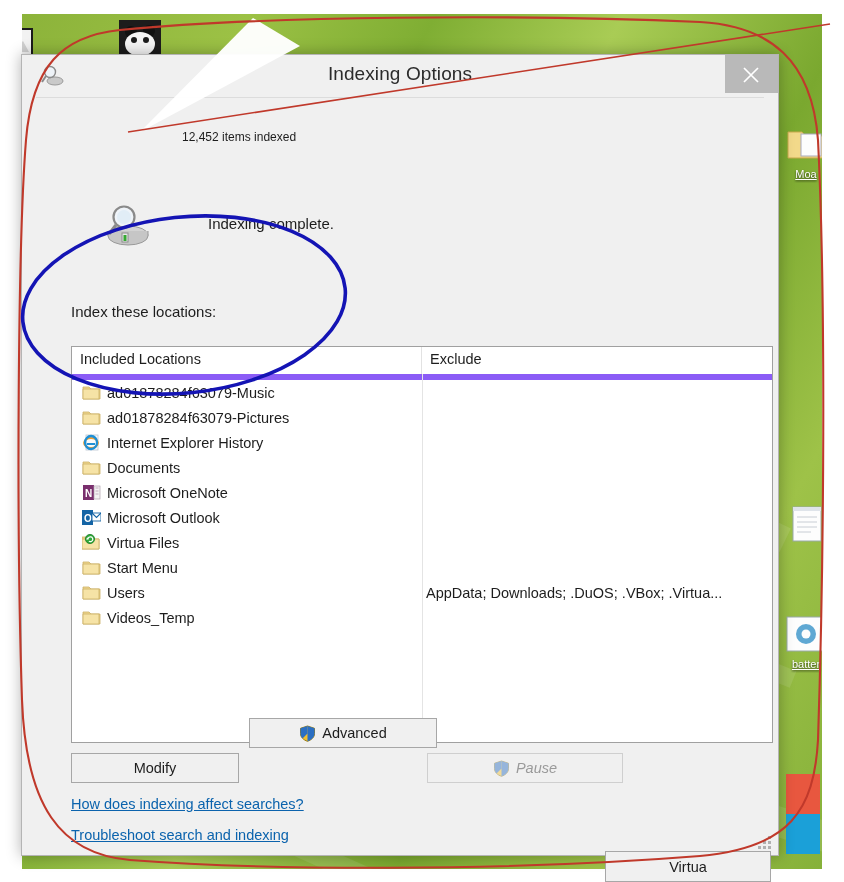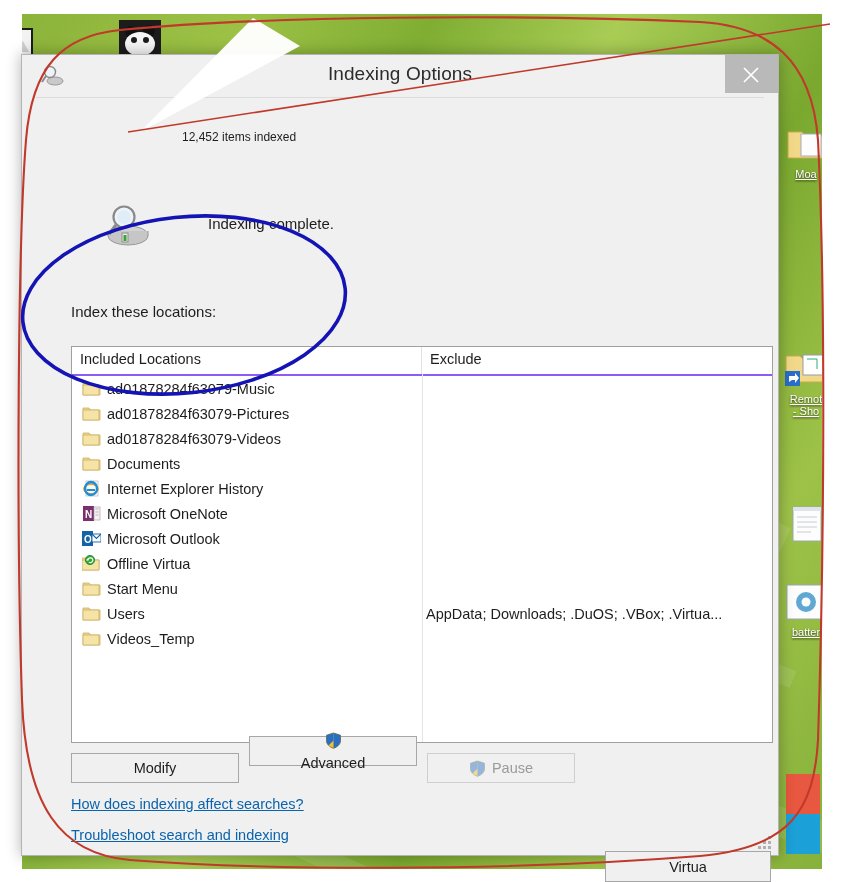--- a/index.html
+++ b/index.html
@@ -57,42 +57,42 @@
   .itemcount{position:absolute;left:160px;top:75px;font-size:12px;color:#1d1d1d;}
   .status-icon{position:absolute;left:78px;top:146px;width:52px;height:48px;}
   .statustext{position:absolute;left:186px;top:160px;font-size:15px;color:#1d1d1d;}
   .sectionlabel{position:absolute;left:49px;top:248px;font-size:15px;color:#1d1d1d;}
 
   
   .listbox{
     position:absolute;left:49px;top:291px;width:700px;height:395px;
     background:#ffffff;border:1px solid #a0a0a0;overflow:hidden;
   }
-  .lheader{display:flex;height:27px;background:#fff;border-bottom:2px solid #8b5cf6;}
+  .lheader{display:flex;height:27px;background:#fff;border-bottom:6px solid #8b5cf6;}
   .lh-col{font-size:14.5px;color:#1d1d1d;padding:4px 0 0 8px;box-sizing:border-box;}
   .lh-col.c1{width:350px;border-right:1px solid #e2e2e2;}
   .lh-col.c2{flex:1;}
   .lrow{display:flex;height:25px;align-items:center;}
   .lr-c1{width:350px;display:flex;align-items:center;padding-left:10px;box-sizing:border-box;}
   .lr-c2{flex:1;padding-left:4px;box-sizing:border-box;font-size:14.5px;color:#1d1d1d;
          white-space:nowrap;overflow:hidden;}
   .lr-icon{width:19px;height:17px;margin-right:6px;flex:none;position:relative;}
   .lr-label{font-size:14.5px;color:#1d1d1d;white-space:nowrap;}
   .vdiv{position:absolute;left:350px;top:27px;width:1px;height:368px;background:#e4e4e4;}
 
   
   .btn{
     position:absolute;height:30px;background:#f0f0f0;border:1px solid #a7a7a7;
     font-size:14.5px;color:#1d1d1d;display:flex;align-items:center;
     justify-content:center;gap:6px;cursor:pointer;box-sizing:border-box;
   }
   .btn.disabled{color:#9a9a9a;border-color:#cfcfcf;background:#f0f0f0;cursor:default;}
   #btn-modify{left:49px;top:698px;width:168px;}
-  #btn-advanced{left:227px;top:681px;width:168px;flex-direction:column;}
-  #btn-pause{left:405px;top:698px;width:148px;}
+  #btn-advanced{left:227px;top:663px;width:188px;}
+  #btn-pause{left:405px;top:698px;width:196px;font-style:italic;}
   #btn-close{left:583px;top:796px;width:166px;height:31px;}
 
   .shield{width:17px;height:17px;flex:none;}
 
   .link{
     position:absolute;left:49px;font-size:14.5px;color:#0b63ad;
     text-decoration:underline;cursor:pointer;
   }
   #link-how{top:741px;}
   #link-trouble{top:772px;}
@@ -163,48 +163,35 @@
     <div class="dicon" style="left:752px;top:110px;">
       <span class="gl">
         <svg width="46" height="42" viewBox="0 0 46 42">
             <path d="M5 8 h14 l4 4 h18 v22 H5 Z" fill="#f2d98a" stroke="#c9a94d"></path>
             <rect x="18" y="10" width="20" height="22" fill="#fdfdfd" stroke="#aab"></rect>
           </svg>
       </span>
       <span>Moa</span>
     </div>
 
-    <div class="dicon" style="left:752px;top:335px;">
-      <span class="gl">
-        <svg width="46" height="42" viewBox="0 0 46 42">
-            <path d="M3 7 h14 l4 4 h20 v22 H3 Z" fill="#f2d98a" stroke="#c9a94d"></path>
-            <rect x="20" y="6" width="20" height="20" fill="#fff" stroke="#99a"></rect>
-            <path d="M24 10 l10 0 0 10" stroke="#3a7" fill="none"></path>
-            <rect x="2" y="22" width="15" height="15" fill="#2a6ec9"></rect>
-            <path d="M6 33 L6 27 L12 27 L12 24 L16 29 L12 34 L12 31 L9 31 Z" fill="#fff"></path>
-          </svg>
-      </span>
-      <span style="white-space:pre-line;">Remot
- - Sho</span>
-    </div>
 
     <div class="dicon" style="left:752px;top:490px;text-align:right;">
       <span class="gl">
         <svg width="46" height="42" viewBox="0 0 46 42">
             <rect x="10" y="3" width="28" height="34" fill="#fdfdfd" stroke="#9aa"></rect>
             <rect x="10" y="3" width="28" height="4" fill="#dfe4ea"></rect>
             <g stroke="#c8cdd4">
               <path d="M14 13h20M14 18h20M14 23h20M14 28h14"></path>
             </g>
           </svg>
       </span>
       <span>ss.</span>
     </div>
 
-    <div class="dicon" style="left:752px;top:568px;">
+    <div class="dicon" style="left:752px;top:600px;">
       <span class="gl">
         <svg width="46" height="42" viewBox="0 0 46 42">
             <rect x="4" y="3" width="38" height="34" fill="#fdfdfd" stroke="#9aa"></rect>
             <g fill="#5fa8d3">
               <circle cx="23" cy="20" r="10"></circle>
             </g>
             <circle cx="23" cy="20" r="4.5" fill="#fdfdfd"></circle>
           </svg>
       </span>
       <span>batter</span>
@@ -275,46 +262,36 @@
                   <path d="M1 3 h6 l2 2 h9 v10 H1 Z" fill="#f0d88f" stroke="#cbb064" stroke-width=".8"></path>
                   <path d="M1 5 h16 v10 H1 Z" fill="#f6e3a6" stroke="#cbb064" stroke-width=".8"></path>
                 </svg></span>
               <span class="lr-label">ad01878284f63079-Pictures</span>
             </div>
             <div class="lr-c2"></div>
           </div>
           <div class="lrow">
             <div class="lr-c1">
               <span class="lr-icon"><svg width="19" height="17" viewBox="0 0 19 17">
-                  <path d="M1 3 h6 l2 2 h9 v10 H1 Z" fill="#f0d88f" stroke="#cbb064" stroke-width=".8"></path>
-                  <path d="M1 5 h16 v10 H1 Z" fill="#f6e3a6" stroke="#cbb064" stroke-width=".8"></path>
-                </svg></span>
-              <span class="lr-label">ad01878284f63079-Videos</span>
-            </div>
-            <div class="lr-c2"></div>
-          </div>
-          <div class="lrow">
-            <div class="lr-c1">
-              <span class="lr-icon"><svg width="19" height="17" viewBox="0 0 19 17">
-                  <path d="M1 3 h6 l2 2 h9 v10 H1 Z" fill="#f0d88f" stroke="#cbb064" stroke-width=".8"></path>
-                  <path d="M1 5 h16 v10 H1 Z" fill="#f6e3a6" stroke="#cbb064" stroke-width=".8"></path>
-                </svg></span>
-              <span class="lr-label">Documents</span>
-            </div>
-            <div class="lr-c2"></div>
-          </div>
-          <div class="lrow">
-            <div class="lr-c1">
-              <span class="lr-icon"><svg width="19" height="17" viewBox="0 0 19 17">
                   <rect x="4" y="1" width="12" height="15" fill="#fafafa" stroke="#b8c4cf" stroke-width=".8"></rect>
                   <path d="M2 9 a7 5 0 1 0 14 0 a7 5 0 1 0 -14 0" fill="none" stroke="#f0a030" stroke-width="1.8"></path>
                   <path d="M9 2 a6 6.5 0 1 0 .1 13 a6 6.5 0 1 0 -.1 -13" fill="none" stroke="#1e8fd5" stroke-width="2.3"></path>
                   <path d="M5 10 h8" stroke="#1e8fd5" stroke-width="2"></path>
                 </svg></span>
               <span class="lr-label">Internet Explorer History</span>
+            </div>
+            <div class="lr-c2"></div>
+          </div>
+          <div class="lrow">
+            <div class="lr-c1">
+              <span class="lr-icon"><svg width="19" height="17" viewBox="0 0 19 17">
+                  <path d="M1 3 h6 l2 2 h9 v10 H1 Z" fill="#f0d88f" stroke="#cbb064" stroke-width=".8"></path>
+                  <path d="M1 5 h16 v10 H1 Z" fill="#f6e3a6" stroke="#cbb064" stroke-width=".8"></path>
+                </svg></span>
+              <span class="lr-label">Documents</span>
             </div>
             <div class="lr-c2"></div>
           </div>
           <div class="lrow">
             <div class="lr-c1">
               <span class="lr-icon"><svg width="19" height="17" viewBox="0 0 19 17">
                   <rect x="1" y="1" width="11" height="15" fill="#7a2f6e"></rect>
                   <text x="3" y="12.5" font-family="Liberation Sans, sans-serif" font-size="10" fill="#fff" font-weight="bold">N</text>
                   <rect x="12" y="2" width="6" height="13" fill="#f3f3f3" stroke="#b0a2ad" stroke-width=".7"></rect>
                   <path d="M13.5 4h3M13.5 7h3M13.5 10h3" stroke="#b99ab3" stroke-width=".8"></path>
@@ -337,21 +314,21 @@
           </div>
           <div class="lrow">
             <div class="lr-c1">
               <span class="lr-icon"><svg width="19" height="17" viewBox="0 0 19 17">
                   <path d="M0 3 h6 l2 2 h9 v10 H0 Z" fill="#f0d88f" stroke="#cbb064" stroke-width=".8"></path>
                   <path d="M0 5 h17 v10 H0 Z" fill="#f6e3a6" stroke="#cbb064" stroke-width=".8"></path>
                   <circle cx="8" cy="5" r="4.6" fill="#2fa93a" stroke="#1b7a25" stroke-width=".8"></circle>
                   <path d="M6 5.2 a2.4 2.4 0 1 1 .9 1.9" fill="none" stroke="#fff" stroke-width="1.2"></path>
                   <path d="M5.2 3.2 L6.6 5.4 L4.2 5.6 Z" fill="#fff"></path>
                 </svg></span>
-              <span class="lr-label">Offline Virtua</span>
+              <span class="lr-label">Virtua Files</span>
             </div>
             <div class="lr-c2"></div>
           </div>
           <div class="lrow">
             <div class="lr-c1">
               <span class="lr-icon"><svg width="19" height="17" viewBox="0 0 19 17">
                   <path d="M1 3 h6 l2 2 h9 v10 H1 Z" fill="#f0d88f" stroke="#cbb064" stroke-width=".8"></path>
                   <path d="M1 5 h16 v10 H1 Z" fill="#f6e3a6" stroke="#cbb064" stroke-width=".8"></path>
                 </svg></span>
               <span class="lr-label">Start Menu</span>

